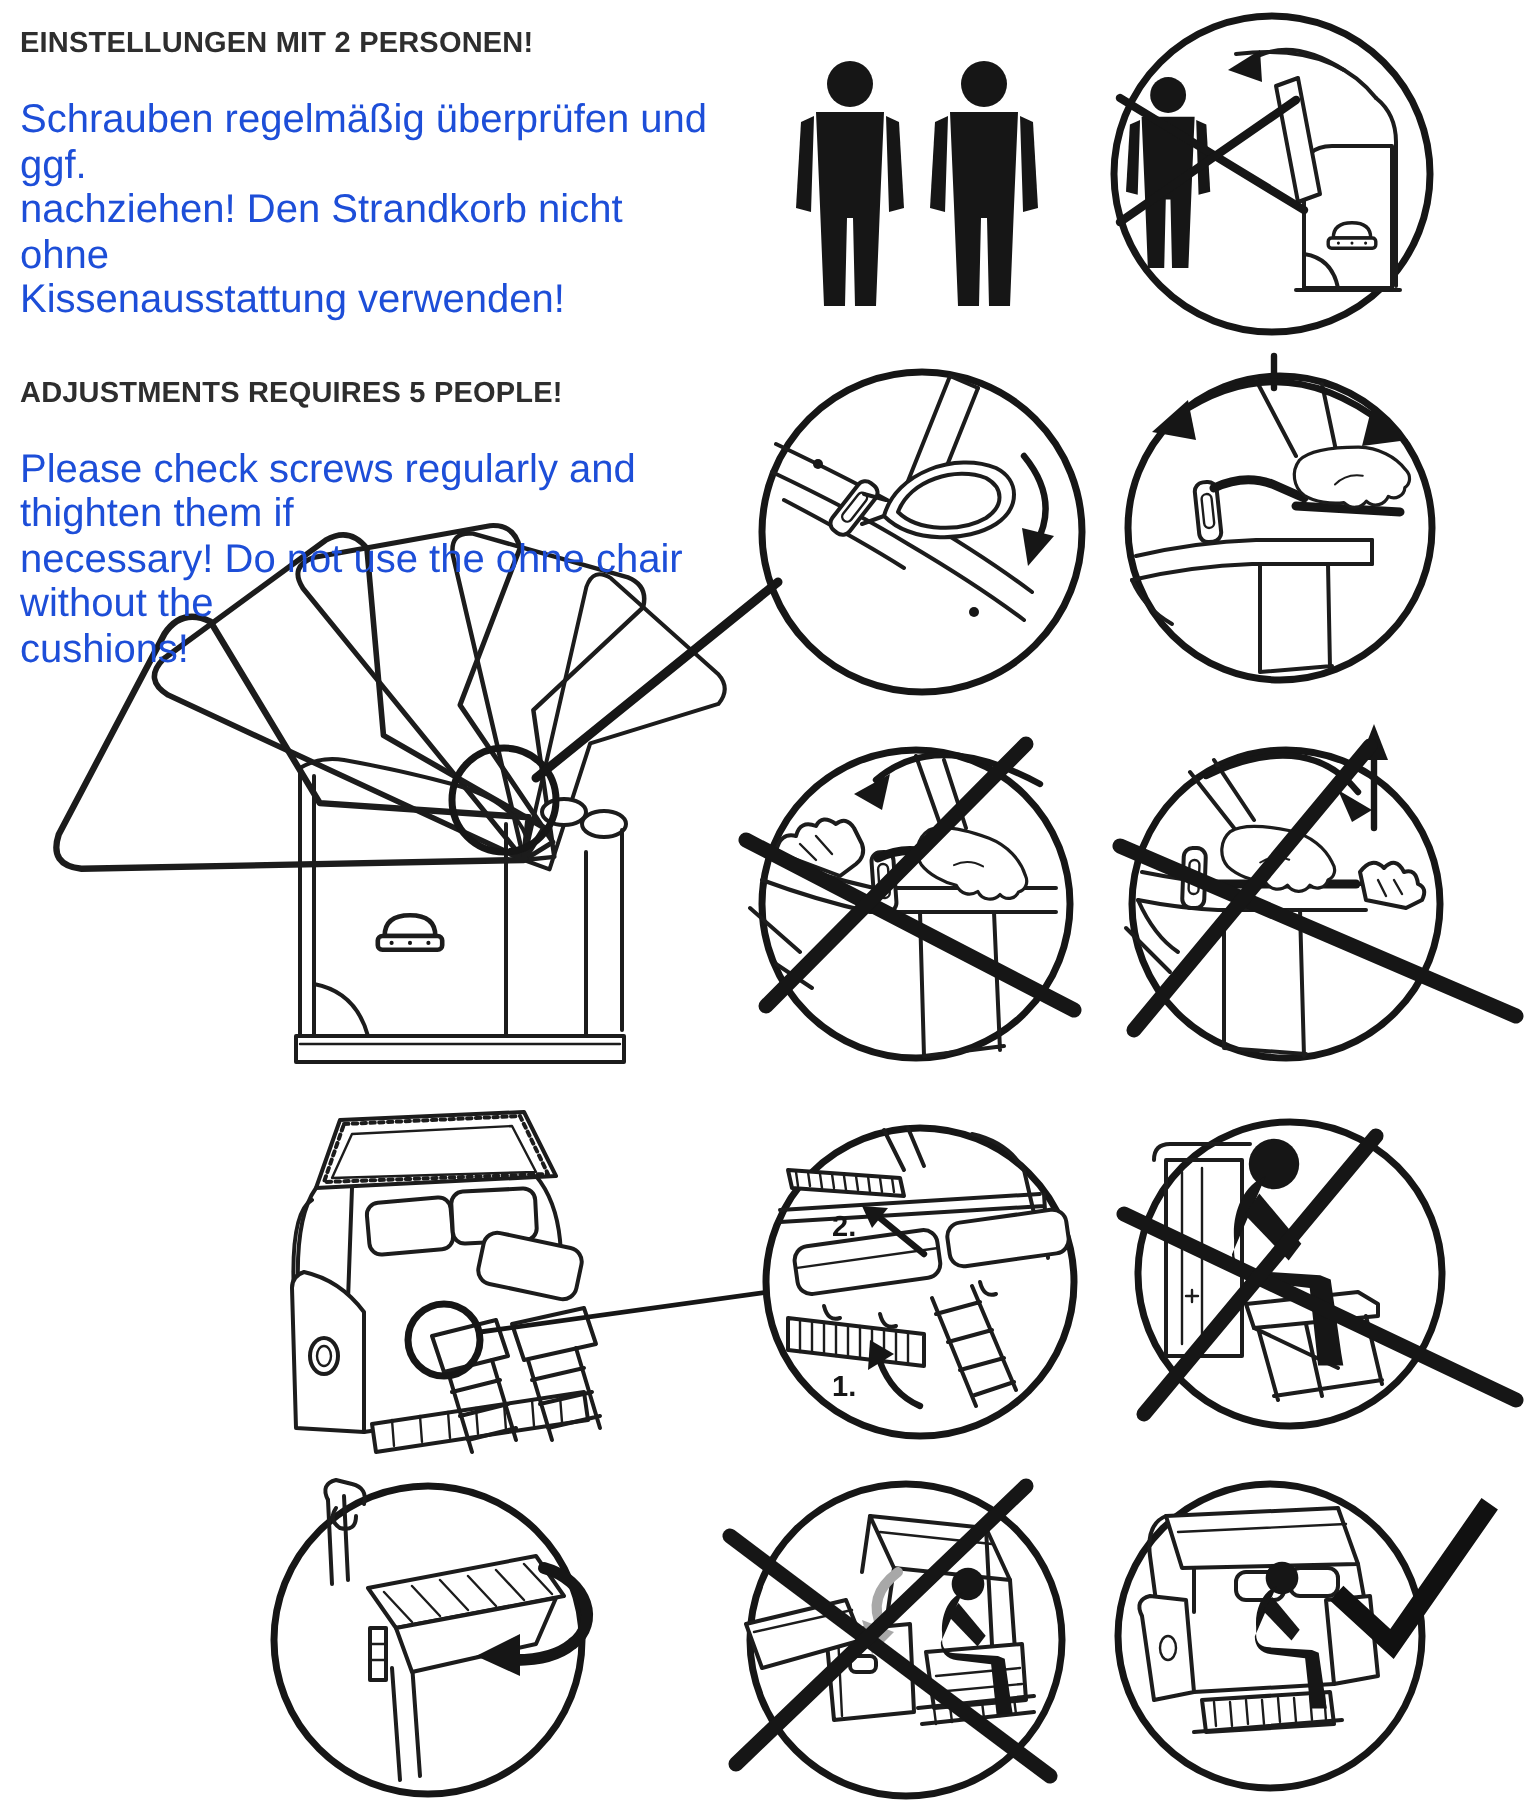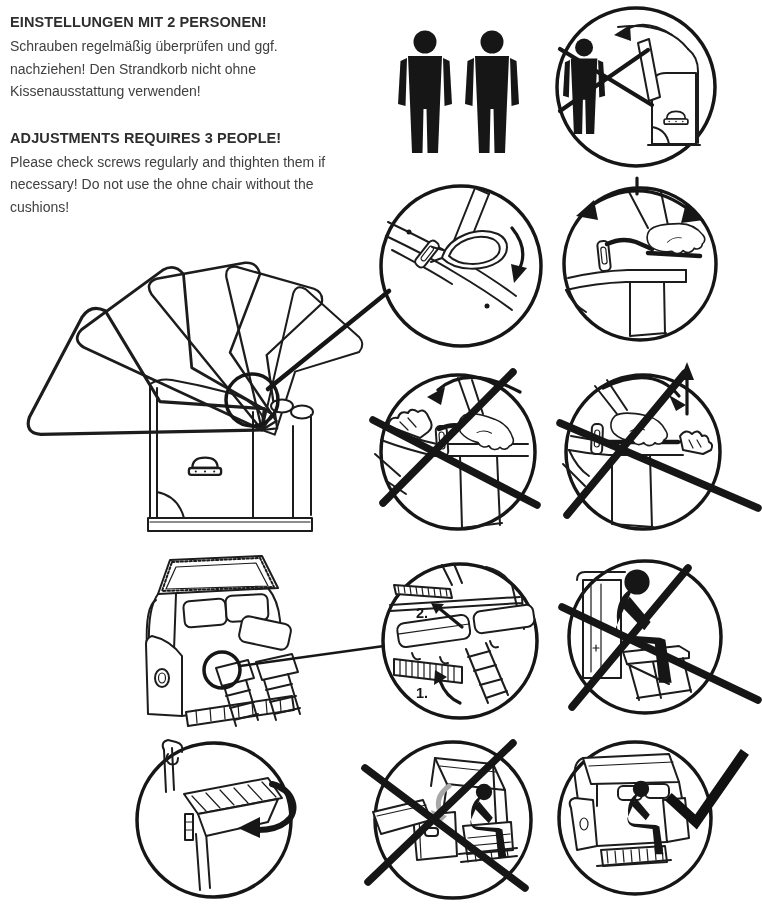--- a/index.html
+++ b/index.html
@@ -1,20 +1,20 @@
 <!DOCTYPE html>
 <html><head>
 <meta charset="utf-8">
 <style>
   html,body{margin:0;padding:0;background:#ffffff;}
   .page{position:relative;width:762px;height:906px;background:#ffffff;overflow:hidden;
         font-family:"Liberation Sans",sans-serif;padding-left:41px;}
   .instructions{position:absolute;left:10px;top:14px;width:348px;z-index:2;}
   .instructions h2{margin:0;font-size:14.5px;font-weight:bold;color:#2e2e2e;letter-spacing:.1px;}
-  .instructions p{margin:5px 0 27px;font-size:14px;line-height:22.5px;color:#404040;white-space:pre-line;}
+  .instructions p{margin:19px 0 27px;font-size:20px;line-height:22.5px;color:#1d4ed8;white-space:pre-line;}
   svg.art{position:absolute;left:0;top:0;}
   .ln{fill:none;stroke:#1c1c1c;stroke-width:2;stroke-linecap:round;stroke-linejoin:round;}
   .thin{stroke-width:1.2;}
   .wh{fill:#ffffff;stroke:#1c1c1c;stroke-width:2;stroke-linejoin:round;}
   .blk{fill:#161616;stroke:none;}
   .ring{fill:none;stroke:#161616;stroke-width:3.5;}
   .xx{fill:none;stroke:#161616;stroke-width:7.5;stroke-linecap:round;}
   .xs{fill:none;stroke:#161616;stroke-width:4.2;stroke-linecap:round;}
   .thk{fill:none;stroke:#161616;stroke-width:3.2;stroke-linecap:round;}
   .strap{fill:none;stroke:#161616;stroke-width:4.5;stroke-linecap:round;}
@@ -26,21 +26,21 @@
 </head>
 <body>
 
 <div class="page">
 
   <section class="instructions">
     <h2>EINSTELLUNGEN MIT 2 PERSONEN!</h2>
     <p>Schrauben regelmäßig überprüfen und ggf.
 nachziehen! Den Strandkorb nicht ohne
 Kissenausstattung verwenden!</p>
-    <h2>ADJUSTMENTS REQUIRES 3 PEOPLE!</h2>
+    <h2>ADJUSTMENTS REQUIRES 5 PEOPLE!</h2>
     <p>Please  check screws regularly and thighten them if
 necessary! Do not use the ohne chair without the
 cushions!</p>
   </section>
 
   <svg class="art" width="762" height="906" viewBox="0 0 762 906">
     <defs>
       <g id="man">
         <circle cx="27" cy="16" r="11.5" class="blk"></circle>
         <path class="blk" d="M10,30 L44,30 L42,77 L40,127 L29.5,127 L28.5,83 L25.5,83 L24.5,127 L14,127 L12,77 Z"></path>

